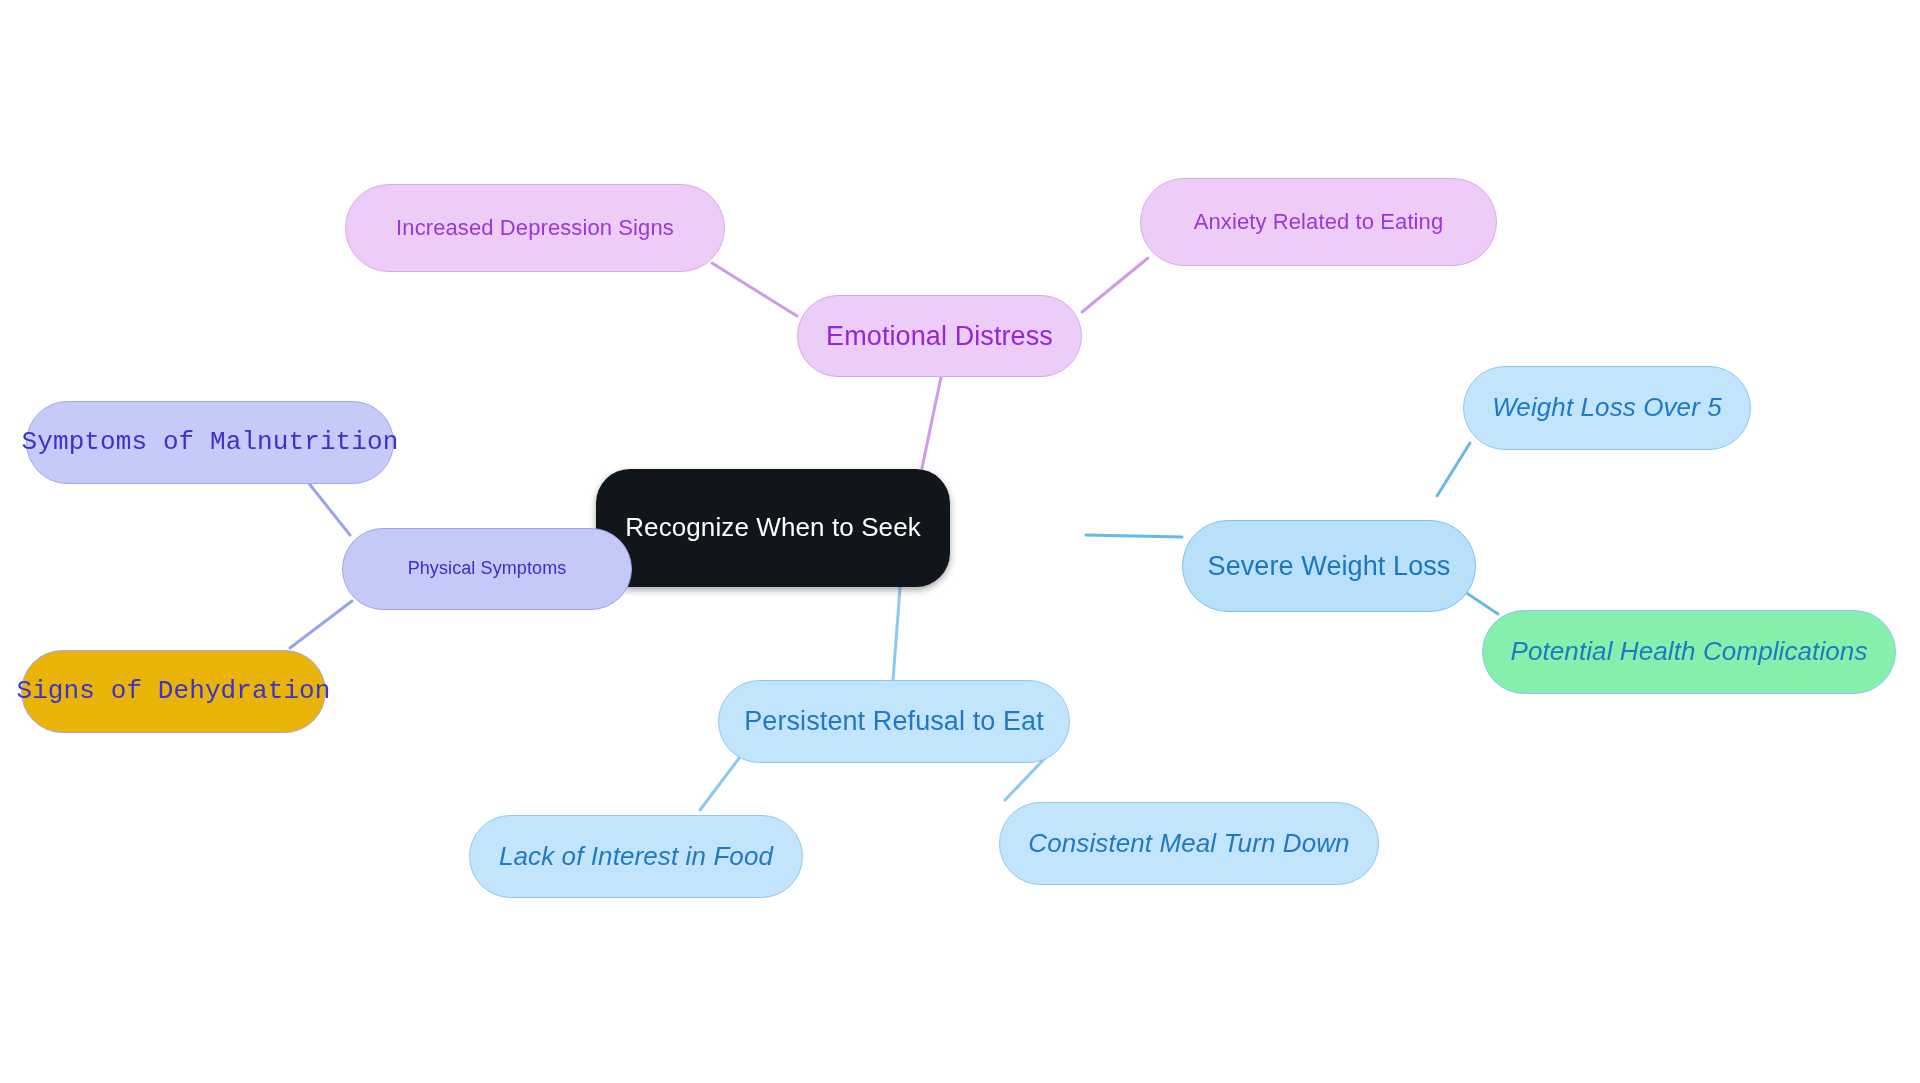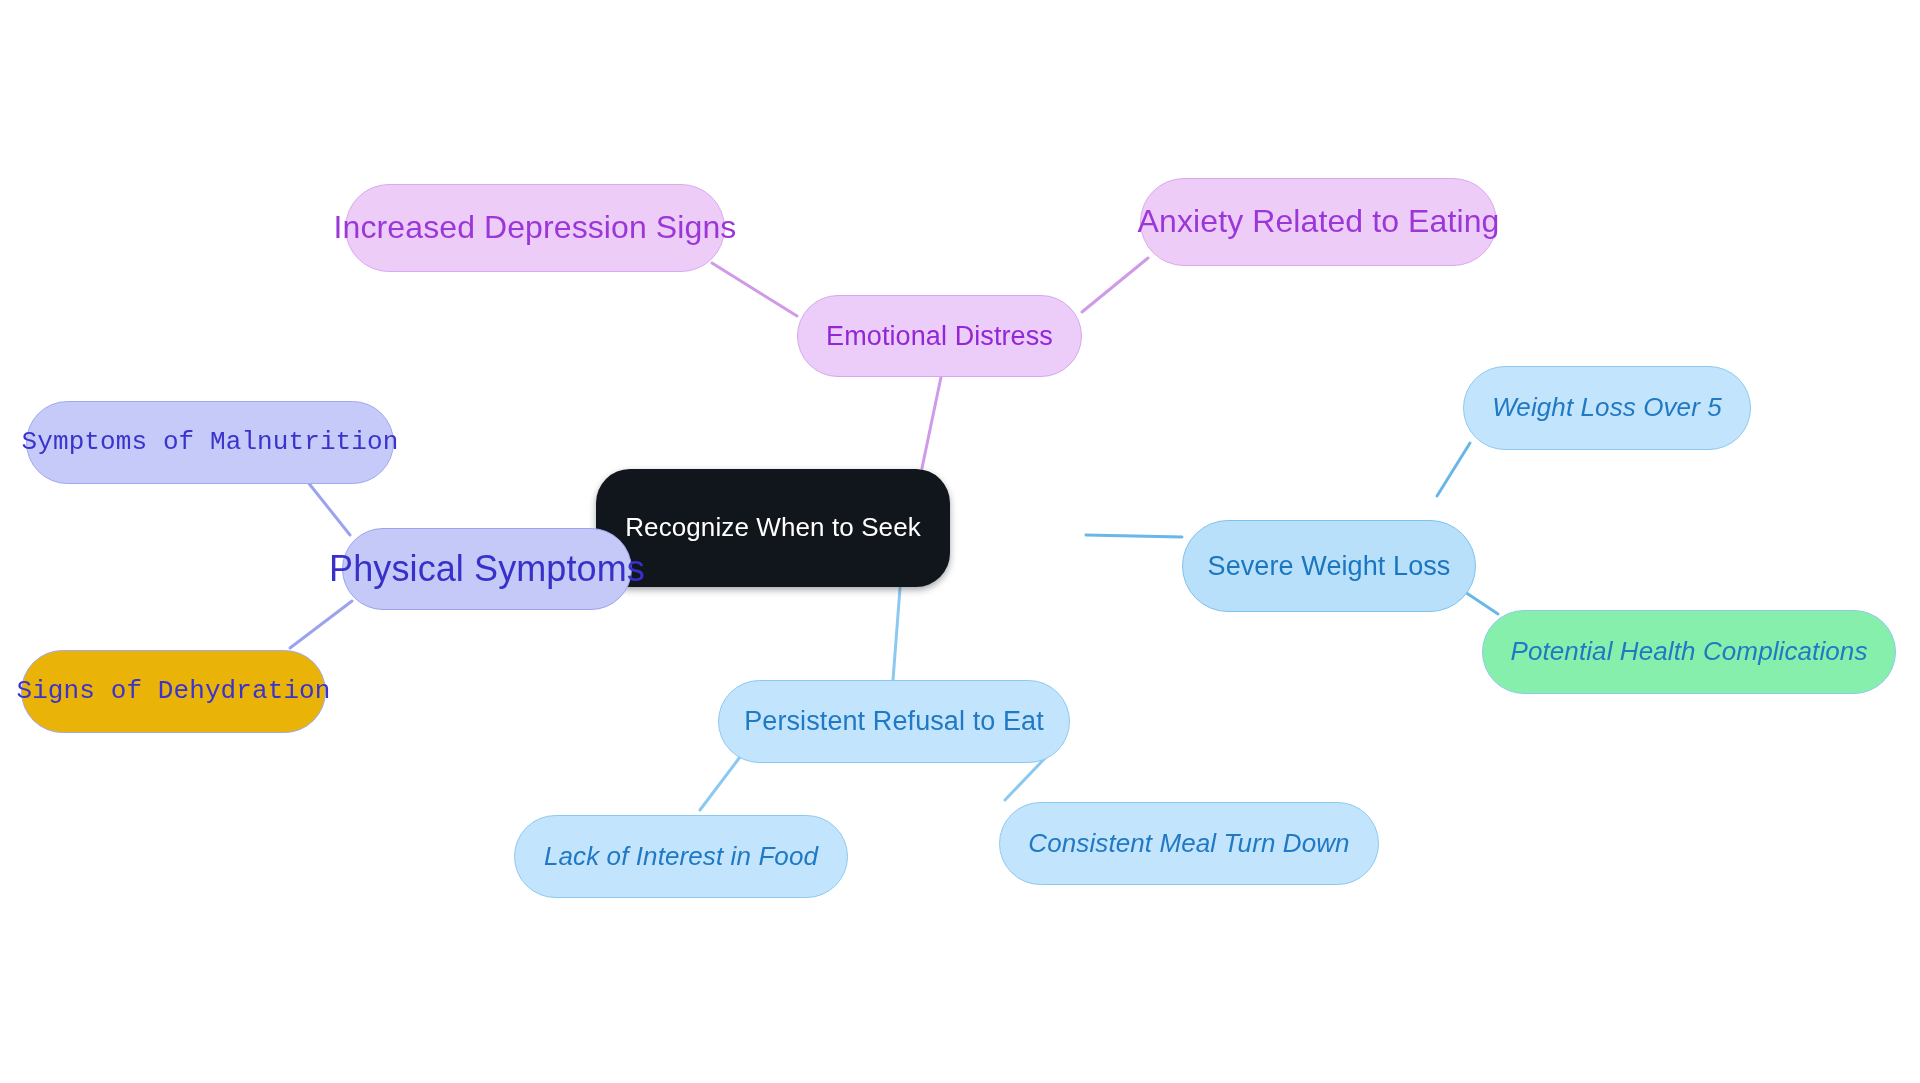--- a/index.html
+++ b/index.html
@@ -69,27 +69,27 @@
   .node-branch-violet {
     background: #ecccf8;
     border-color: #d9a6ec;
     color: #9327d6;
     font-size: 27px;
   }
   .node-leaf-violet {
     background: #edcdf7;
     border-color: #dba9ee;
     color: #9b37d8;
-    font-size: 32px;
+    font-size: 22px;
   }
   .node-branch-lav {
     background: #c5c9f7;
     border-color: #9ba3ef;
     color: #3730c9;
-    font-size: 36px;
+    font-size: 18px;
   }
   .node-leaf-lav {
     background: #c6caf8;
     border-color: #a0a8f0;
     color: #3a33cc;
     font-size: 26px;
     font-family: Liberation Mono, monospace;
   }
 </style>
 </head>
@@ -132,21 +132,21 @@
       </div>
       <div class="node node-leaf-blue" style="background: rgb(195, 228, 253); border-color: rgb(140, 201, 240); color: rgb(32, 121, 196); left: 1463px; top: 366px; width: 288px; height: 84px;">
         <span>Weight Loss Over 5</span>
       </div>
       <div class="node node-leaf-blue" style="background: #86efac; border-color: rgb(140, 201, 240); color: rgb(32, 121, 196); left: 1482px; top: 610px; width: 414px; height: 84px;">
         <span>Potential Health Complications</span>
       </div>
       <div class="node node-branch-blue" style="background: rgb(195, 228, 253); border-color: rgb(140, 201, 240); color: rgb(32, 121, 196); left: 718px; top: 680px; width: 352px; height: 83px;">
         <span>Persistent Refusal to Eat</span>
       </div>
-      <div class="node node-leaf-blue" style="background: rgb(195, 228, 253); border-color: rgb(140, 201, 240); color: rgb(32, 121, 196); left: 514px; top: 815px; width: 334px; height: 83px;">
+      <div class="node node-leaf-blue" style="background: rgb(195, 228, 253); border-color: rgb(140, 201, 240); color: rgb(32, 121, 196); left: 469px; top: 815px; width: 334px; height: 83px;">
         <span>Lack of Interest in Food</span>
       </div>
       <div class="node node-leaf-blue" style="background: rgb(195, 228, 253); border-color: rgb(140, 201, 240); color: rgb(32, 121, 196); left: 999px; top: 802px; width: 380px; height: 83px;">
         <span>Consistent Meal Turn Down</span>
       </div>
       <div class="node node-branch-lav" style="background: rgb(197, 201, 247); border-color: rgb(155, 163, 239); color: rgb(55, 48, 201); left: 342px; top: 528px; width: 290px; height: 82px;">
         <span>Physical Symptoms</span>
       </div>
       <div class="node node-leaf-lav" style="background: rgb(198, 202, 248); border-color: rgb(160, 168, 240); color: rgb(58, 51, 204); left: 26px; top: 401px; width: 368px; height: 83px;">
         <span>Symptoms of Malnutrition</span>

